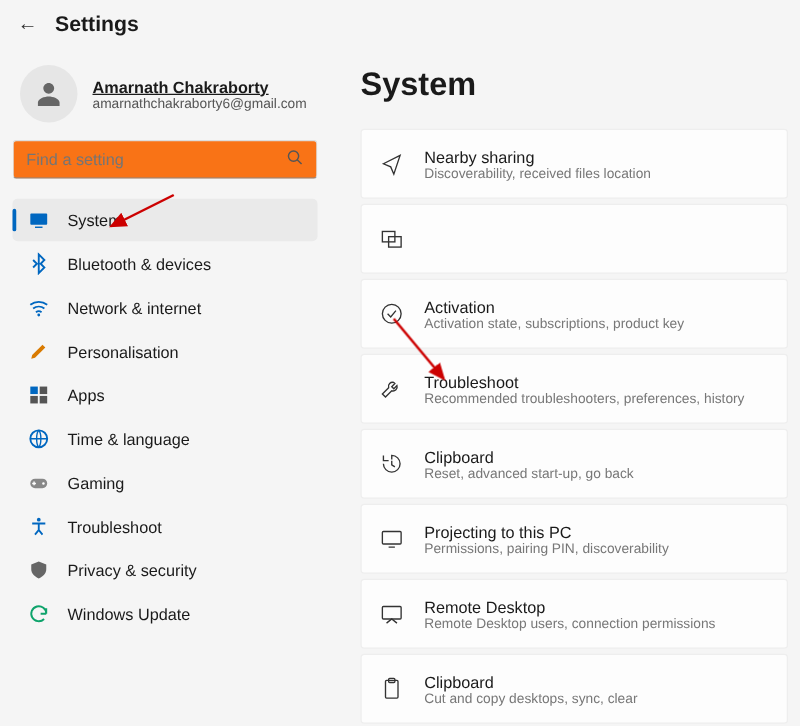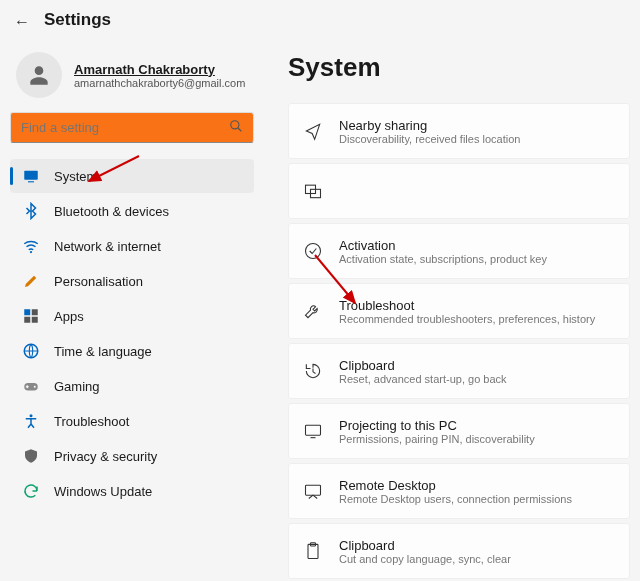--- a/index.html
+++ b/index.html
@@ -355,21 +355,21 @@
 
       <div class="card">
         <span class="card-icon">
             <svg viewBox="0 0 24 24">
               <rect x="6" y="4" width="12" height="17" rx="1"></rect>
               <rect x="9" y="2" width="6" height="4" rx="1"></rect>
             </svg>
           </span>
         <div class="card-text">
           <span class="card-title">Clipboard</span>
-          <span class="card-sub">Cut and copy language, sync, clear</span>
+          <span class="card-sub">Cut and copy desktops, sync, clear</span>
         </div>
       </div>
 
     </div>
   </main>
 </div>
 
 <div class="arrow" style="left:84px; top:156px;">
   <svg width="60" height="30">
       <defs>

